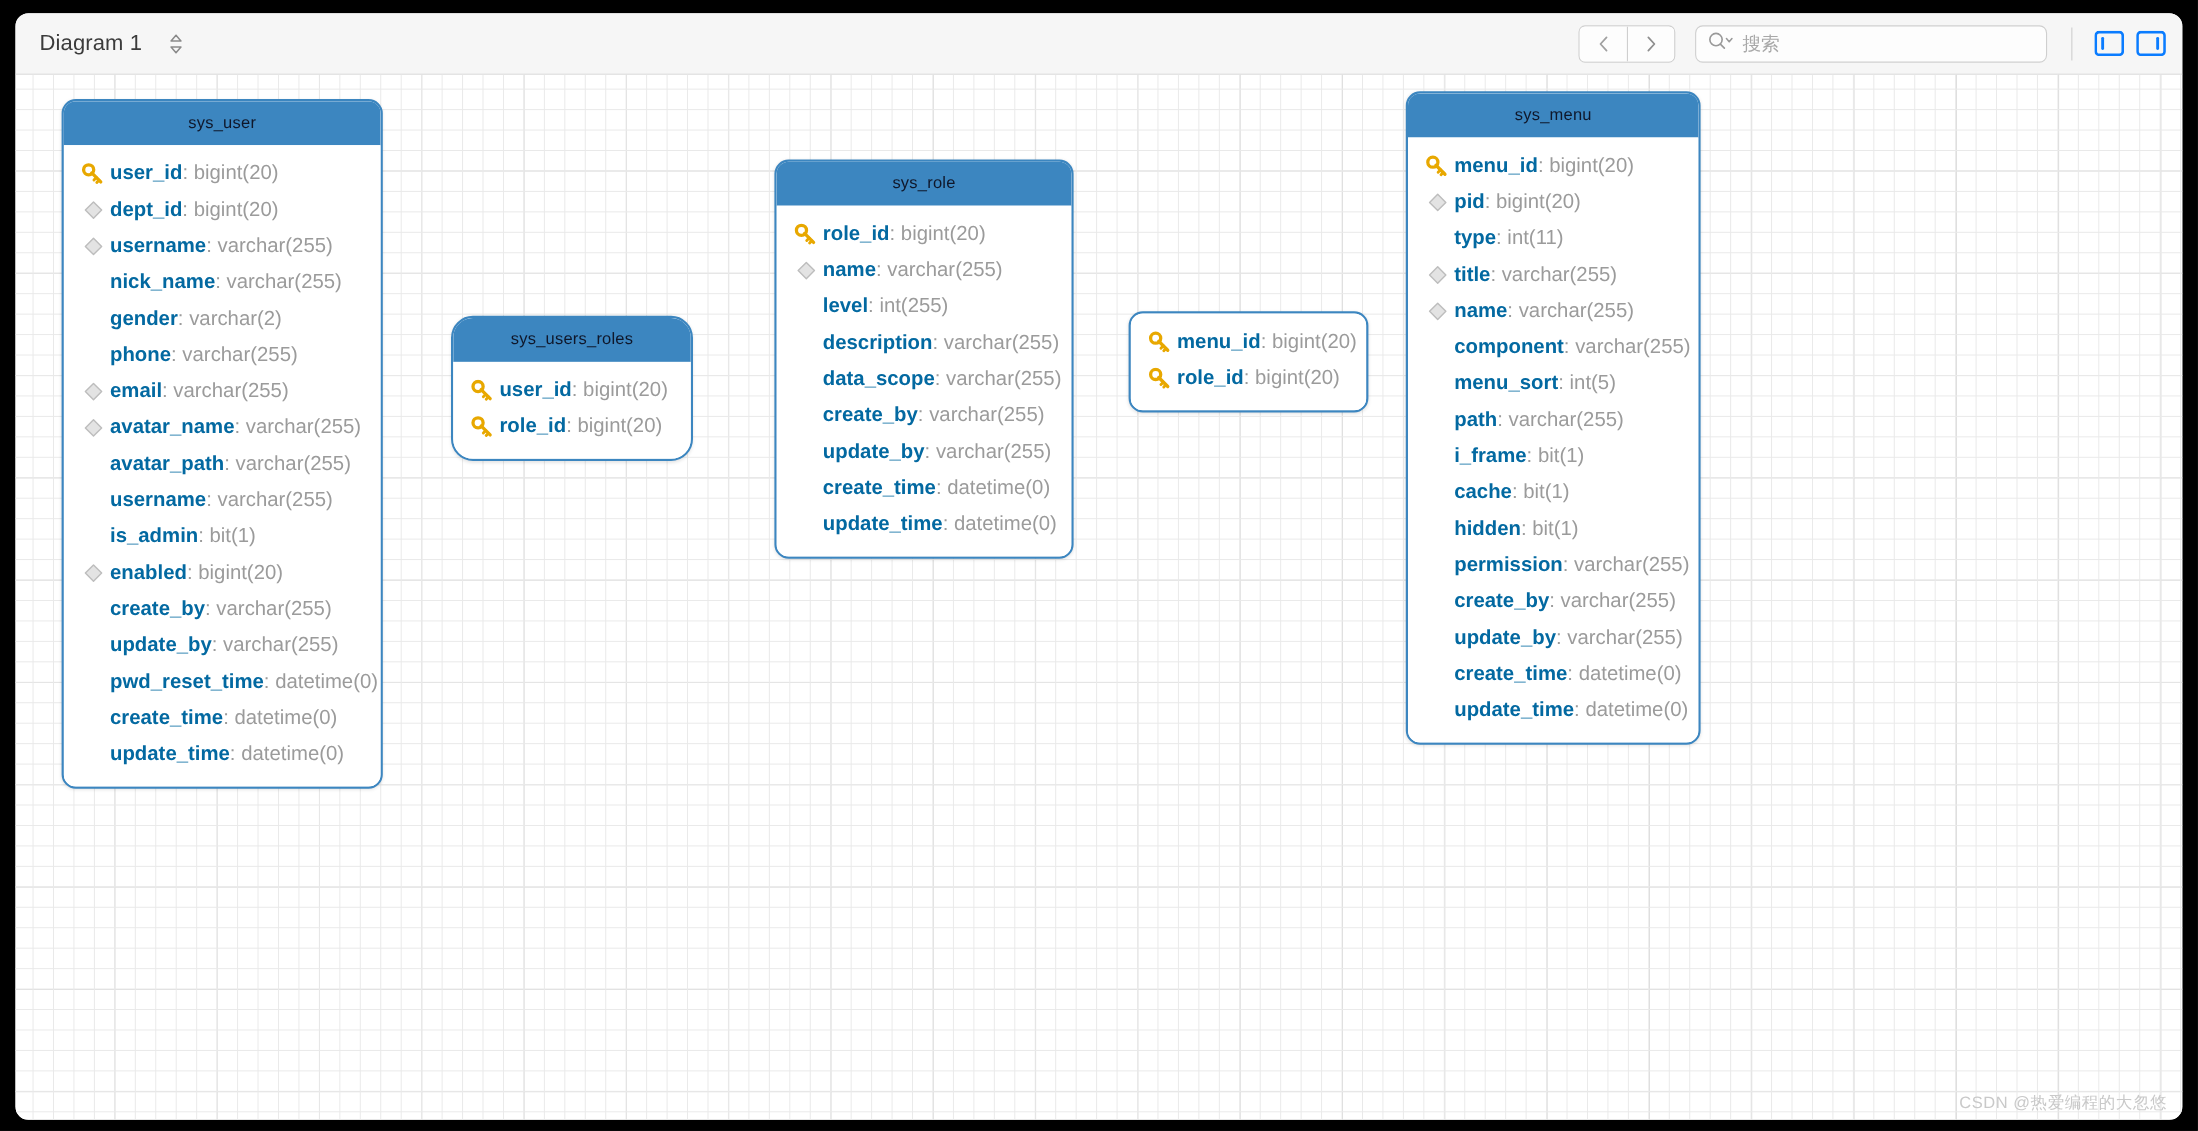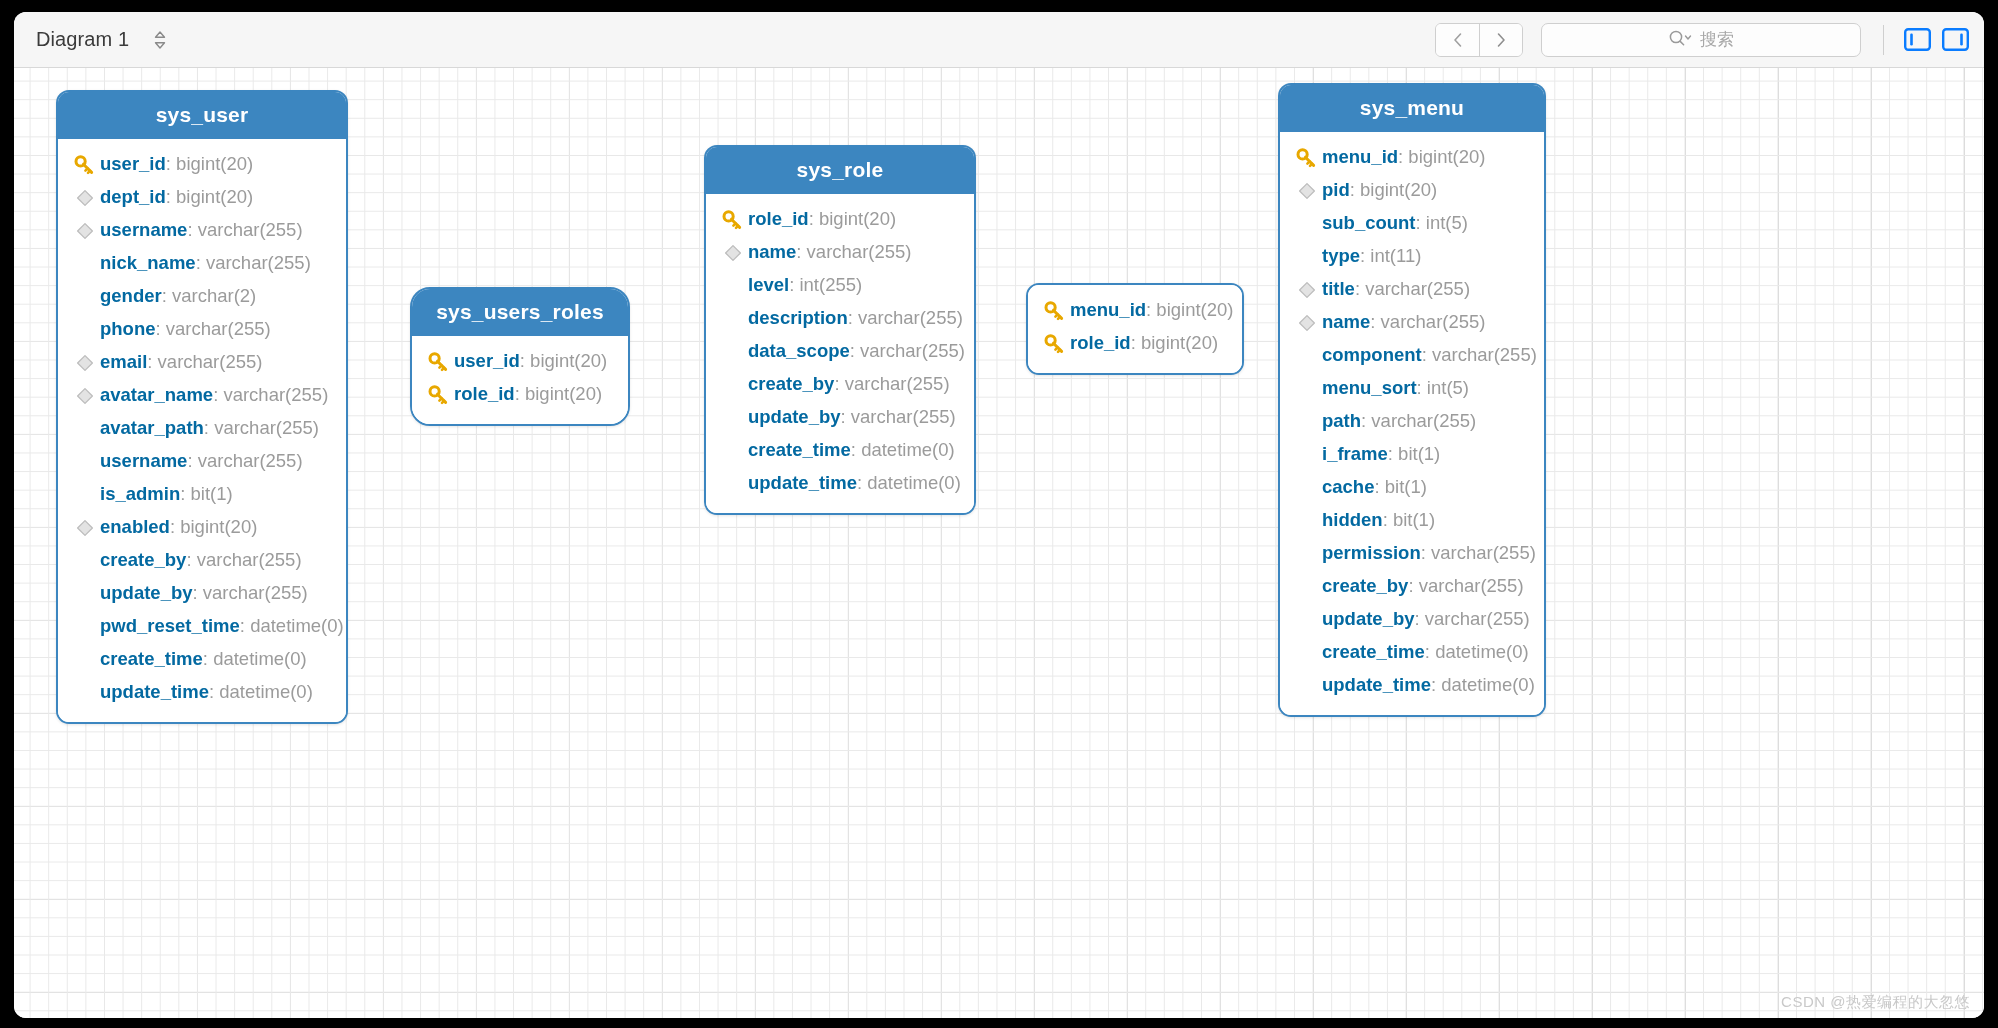--- a/index.html
+++ b/index.html
@@ -85,21 +85,20 @@
     margin-left: 18px;
     width: 320px;
     height: 34px;
     border: 1px solid #cfcfcf;
     border-radius: 7px;
     background: #fdfdfd;
     display: flex;
     align-items: center;
     padding: 0 10px;
     gap: 6px;
-    justify-content: center;
   }
   .search-ph {
     font-size: 17px;
     color: #a8a8a8;
   }
 
   .tb-divider {
     width: 1px;
     height: 30px;
     background: #cfcfcf;
@@ -131,23 +130,23 @@
   .table-card {
     position: absolute;
     background: #ffffff;
     border: 2px solid #3c86c0;
     border-radius: 13px;
     overflow: hidden;
     box-shadow: 0 1px 3px rgba(0,0,0,0.10);
   }
   .table-head {
     background: #3c86c0;
-    color: #ffffff;
-    font-size: 21px;
-    font-weight: bold;
+    color: #0f172a;
+    font-size: 15px;
+    font-weight: normal;
     text-align: center;
     padding: 11px 10px 12px;
     letter-spacing: 0.2px;
   }
   .table-body {
     padding: 9px 0 13px;
     background: #fff;
   }
   .field-row {
     display: flex;
@@ -481,24 +480,20 @@
             <div class="field-row">
               <span class="field-icon">
                 <svg width="20" height="20" viewBox="0 0 20 20">
                   <path d="M10 2.6 L17.4 10 L10 17.4 L2.6 10 Z" fill="#e3e3e3" stroke="#bdbdbd" stroke-width="1.3" stroke-linejoin="round"></path>
                 </svg>
               </span>
               <span class="field-text"><span class="fname">pid</span><span class="ftype">: </span><span class="ftype">bigint(20)</span></span>
             </div>
             <div class="field-row">
               <span class="field-icon"></span>
-              <span class="field-text"><span class="fname">sub_count</span><span class="ftype">: </span><span class="ftype">int(5)</span></span>
-            </div>
-            <div class="field-row">
-              <span class="field-icon"></span>
               <span class="field-text"><span class="fname">type</span><span class="ftype">: </span><span class="ftype">int(11)</span></span>
             </div>
             <div class="field-row">
               <span class="field-icon">
                 <svg width="20" height="20" viewBox="0 0 20 20">
                   <path d="M10 2.6 L17.4 10 L10 17.4 L2.6 10 Z" fill="#e3e3e3" stroke="#bdbdbd" stroke-width="1.3" stroke-linejoin="round"></path>
                 </svg>
               </span>
               <span class="field-text"><span class="fname">title</span><span class="ftype">: </span><span class="ftype">varchar(255)</span></span>
             </div>

